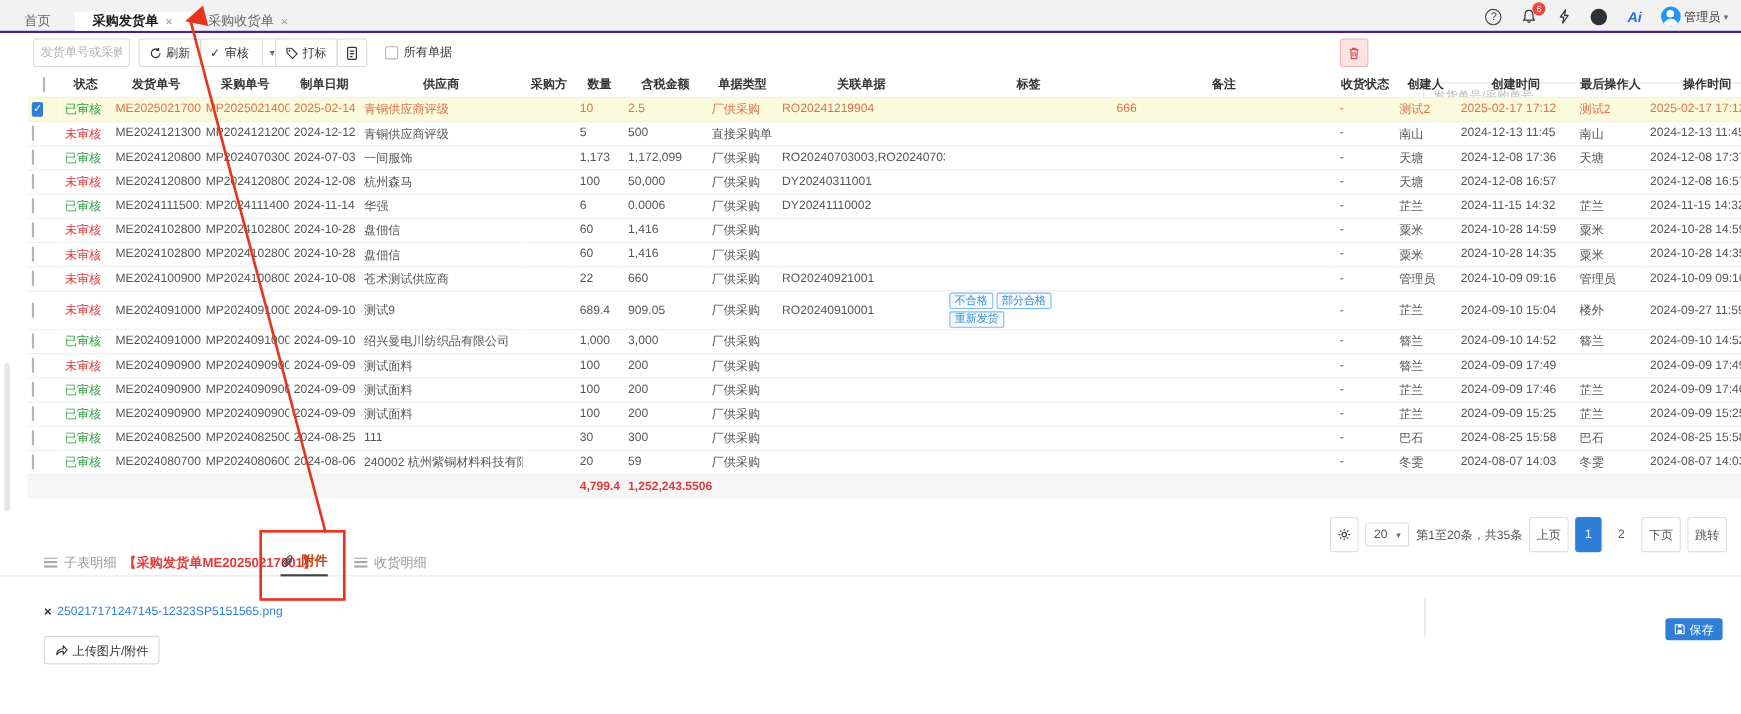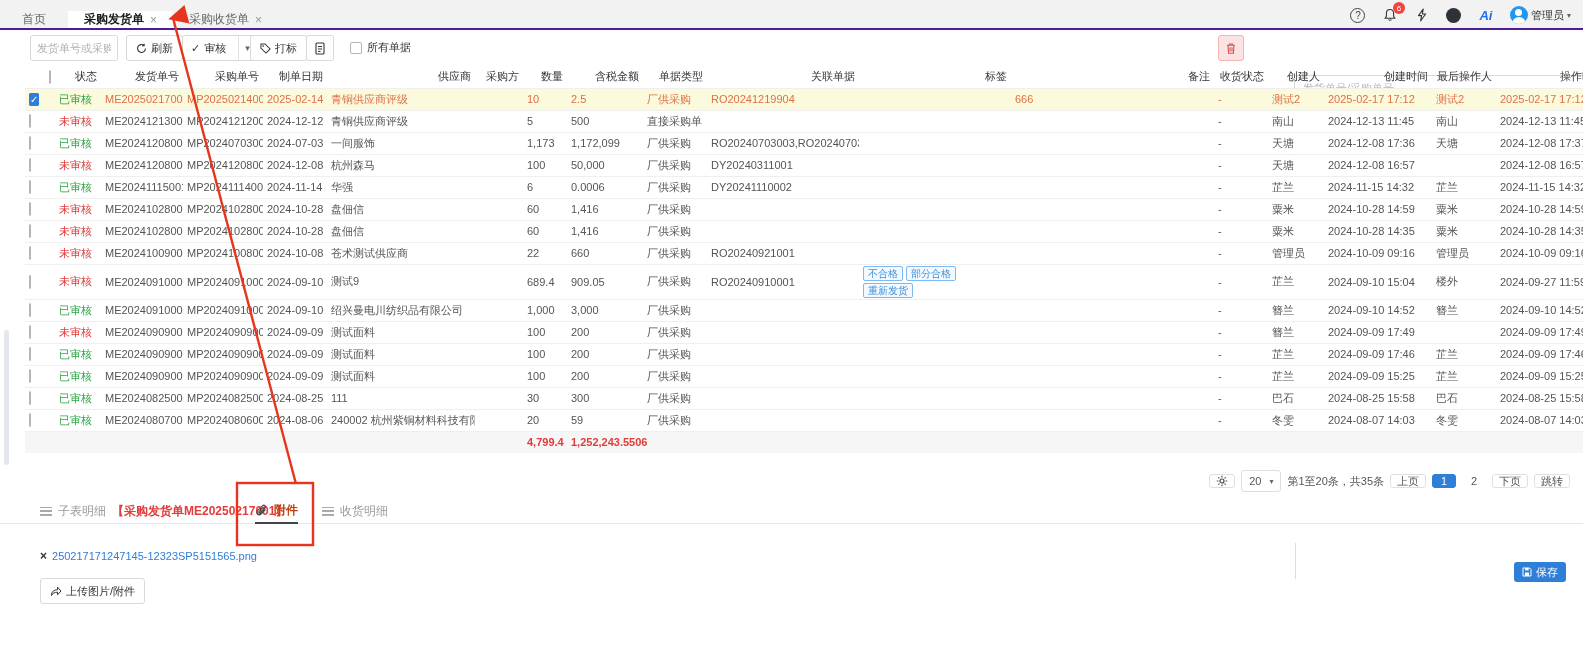--- a/index.html
+++ b/index.html
@@ -40,32 +40,32 @@
   .cb.checked { background:#2f7ed8; border-color:#2f7ed8; color:#fff; font-size:10px; line-height:11px; text-align:center; }
   .tb-trash { position:absolute; left:1218px; top:4px; width:26px; height:26px; background:#fbe3e3; border:1px solid #f3b4b4; justify-content:center; padding:0; }
   .tb-search { position:absolute; left:1294px; top:4px; width:316px; height:16px; border:1px solid #d9d9d9; border-radius:3px;margin-top:40px; }
   .tb-search input { border:none; outline:none; width:284px; height:24px; font-size:11px; padding:0 8px; color:#333; }
   .tb-search input::placeholder { color:#b8b8b8; }
   .mag { position:absolute; right:7px; top:6px; }
 
   
   .tablewrap { position:absolute; left:25px; top:66px; width:1548px; }
   table { border-collapse:collapse; table-layout:fixed; width:1548px; font-size:11px; color:#555; }
-  th { font-weight:normal; color:#333; text-align:right; height:22px; padding:0 4px; white-space:nowrap; overflow:hidden; }
+  th { font-weight:bold; color:#333; text-align:center; height:22px; padding:0 4px; white-space:nowrap; overflow:hidden; }
   td { height:22px; padding:0 4px; border-top:1px solid #efefef; white-space:nowrap; overflow:hidden; }
   tr.hl td { background:#fbfadc; color:#e0704a; }
   tr.totals td { background:#f6f6f6; color:#e23b3b; font-weight:bold; overflow:visible;margin-top:28px; }
   .st-ok { color:#2ea444; }
   .st-no { color:#e23b3b; }
   .chipwrap { white-space:normal; line-height:17px; }
   .chip { display:inline-block; border:1px solid #7db9f2; color:#3d8fd8; background:#f3f9ff; font-size:10px; padding:0 4px; margin:1px 3px 1px 0; border-radius:2px; height:15px; line-height:14px; }
 
   
   .pager { position:absolute; right:13px; top:470px; display:flex; align-items:center; gap:6px; font-size:11px; color:#555; }
-  .pbtn { height:14px; min-width:24px; border:1px solid #dcdfe6; border-radius:3px; background:#fff; display:flex; align-items:center; justify-content:center; padding:0 6px; font-size:11px; color:#555; cursor:pointer; }
+  .pbtn { height:32px; min-width:24px; border:1px solid #dcdfe6; border-radius:3px; background:#fff; display:flex; align-items:center; justify-content:center; padding:0 6px; font-size:11px; color:#555; cursor:pointer; }
   .pbtn.current { background:#2f7ed8; border-color:#2f7ed8; color:#fff; }
   .psel { height:22px; border:1px solid #dcdfe6; border-radius:3px; background:#fff; display:flex; align-items:center; gap:8px; padding:0 7px; cursor:pointer; color:#555; }
 
   
   .dtabs { position:absolute; left:0; top:498px; width:1583px; height:26px; border-bottom:1px solid #e8e8e8; }
   .dtab { position:absolute; top:0; height:26px; display:flex; align-items:center; gap:6px; font-size:12px; color:#999; cursor:pointer; }
   .dtab.active { color:#c2410c; font-weight:bold; border-bottom:2px solid #444; }
   .dtab .red { color:#e23b3b; font-weight:bold; }
   .burger { width:12px; height:9px; display:flex; flex-direction:column; justify-content:space-between; }
   .burger i { display:block; height:1.5px; background:#aaa; }

